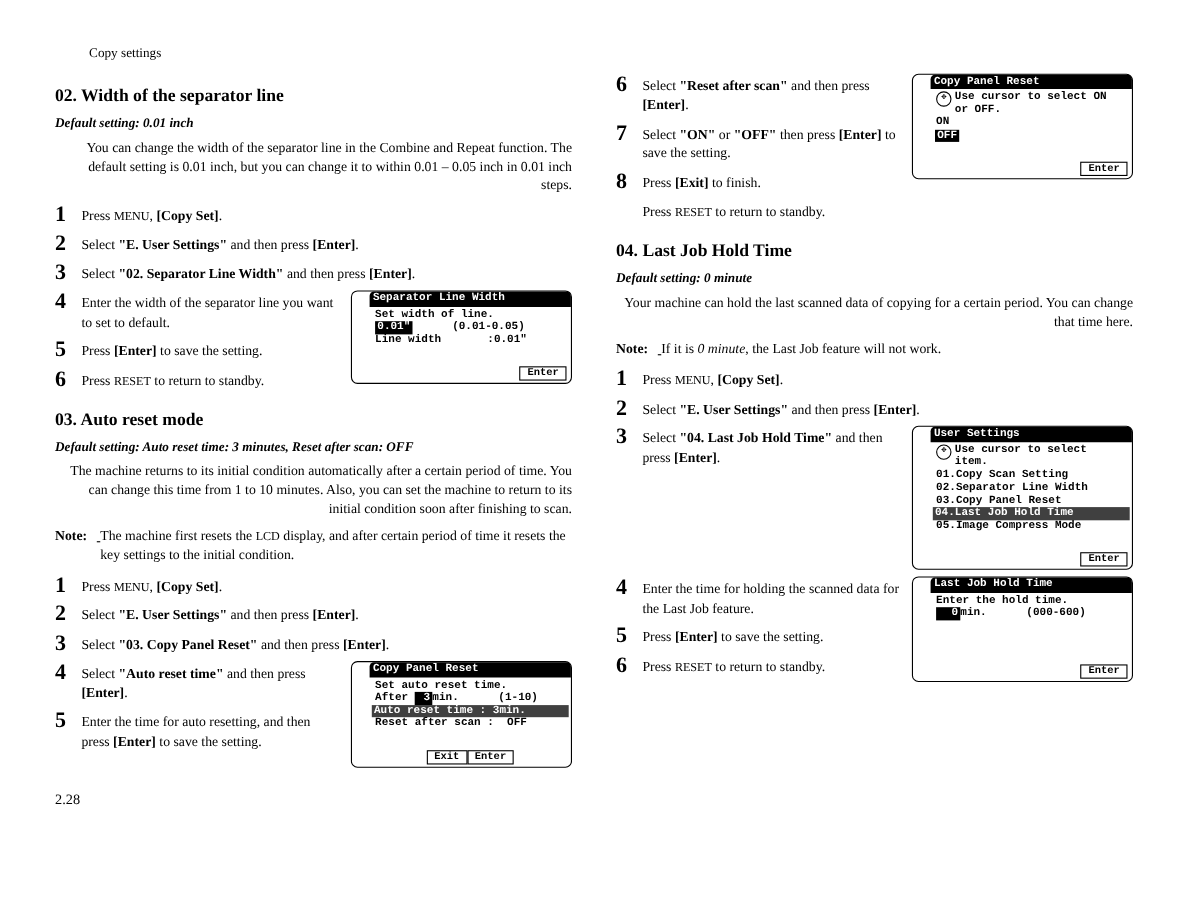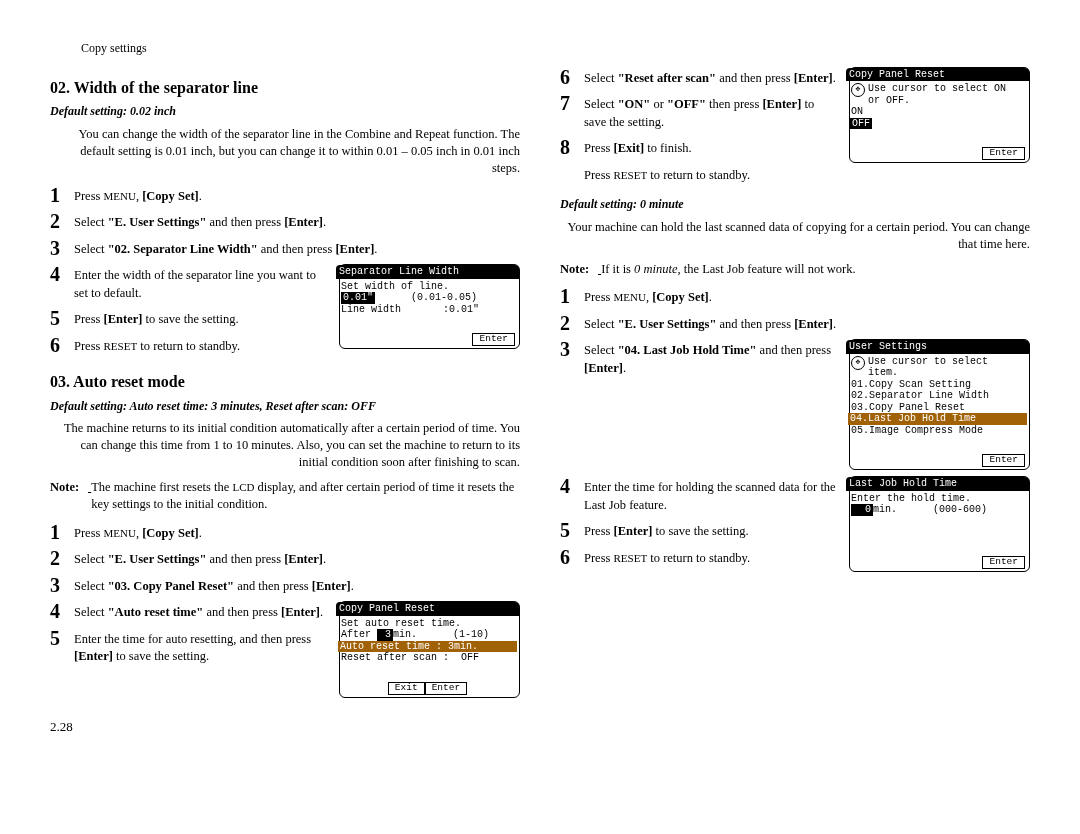--- a/index.html
+++ b/index.html
@@ -84,23 +84,24 @@
   .stepleft {
     flex: 1;
   }
   .lcd {
     width: 175px;
     border: 1.5px solid #000;
     border-radius: 6px;
     font-family: 'Courier New', monospace;
     font-size: 10px;
     line-height: 1.15;
-    padding: 3px 4px 2px 0;
+    padding: 3px 4px 2px 20px;
     background: #fff;
     flex-shrink: 0;
+    font-weight: bold;
   }
   .lcd .title {
     background: #000;
     color: #fff;
     padding: 1px 3px;
     margin: -3px -4px 2px -4px;
     border-top-left-radius: 4px;
     border-top-right-radius: 4px;
   }
   .lcd .line {
@@ -108,21 +109,21 @@
     padding: 0 1px;
   }
   .lcd .inv {
     background: #000;
     color: #fff;
     padding: 0 2px;
     display: inline-block;
     text-align: right;
   }
   .lcd .linehl {
-    background: #a16207;
+    background: #404040;
     color: #fff;
     padding: 0 2px;
     margin: 0 -2px;
     display: block;
   }
   .lcd .buttons {
     display: flex;
     justify-content: center;
     margin-top: 18px;
   }
@@ -170,21 +171,21 @@
 </head>
 <body>
 
 <div class="header">Copy settings</div>
 
 <div class="page">
 
   <div class="column">
 
     <h2>02. Width of the separator line</h2>
-    <div class="default">Default setting: 0.02 inch</div>
+    <div class="default">Default setting: 0.01 inch</div>
     <div class="para">You can change the width of the separator line in the Combine and Repeat function. The default setting is 0.01 inch, but you can change it to within 0.01 – 0.05 inch in 0.01 inch steps.</div>
 
     <div class="step">
       <div class="stepnum">1</div>
       <div class="steptext">Press <span class="sc">MENU</span>, <span class="b">[Copy Set]</span>.</div>
     </div>
     <div class="step">
       <div class="stepnum">2</div>
       <div class="steptext">Select <span class="b">"E. User Settings"</span> and then press <span class="b">[Enter]</span>.</div>
     </div>
@@ -295,20 +296,21 @@
           <div>Use cursor to select ON or OFF.</div>
         </div>
         <div class="line">ON</div>
         <div><span class="inv">OFF</span></div>
         <div class="buttons single">
             <div class="btn">Enter</div>
           </div>
       </div>
     </div>
 
+    <h2>04. Last Job Hold Time</h2>
     <div class="default">Default setting: 0 minute</div>
     <div class="para">Your machine can hold the last scanned data of copying for a certain period. You can change that time here.</div>
     <div class="note">
       <span class="label">Note:</span>
       <span class="txt">If it is <i>0 minute</i>, the Last Job feature will not work.</span>
     </div>
 
     <div class="step">
       <div class="stepnum">1</div>
       <div class="steptext">Press <span class="sc">MENU</span>, <span class="b">[Copy Set]</span>.</div>

